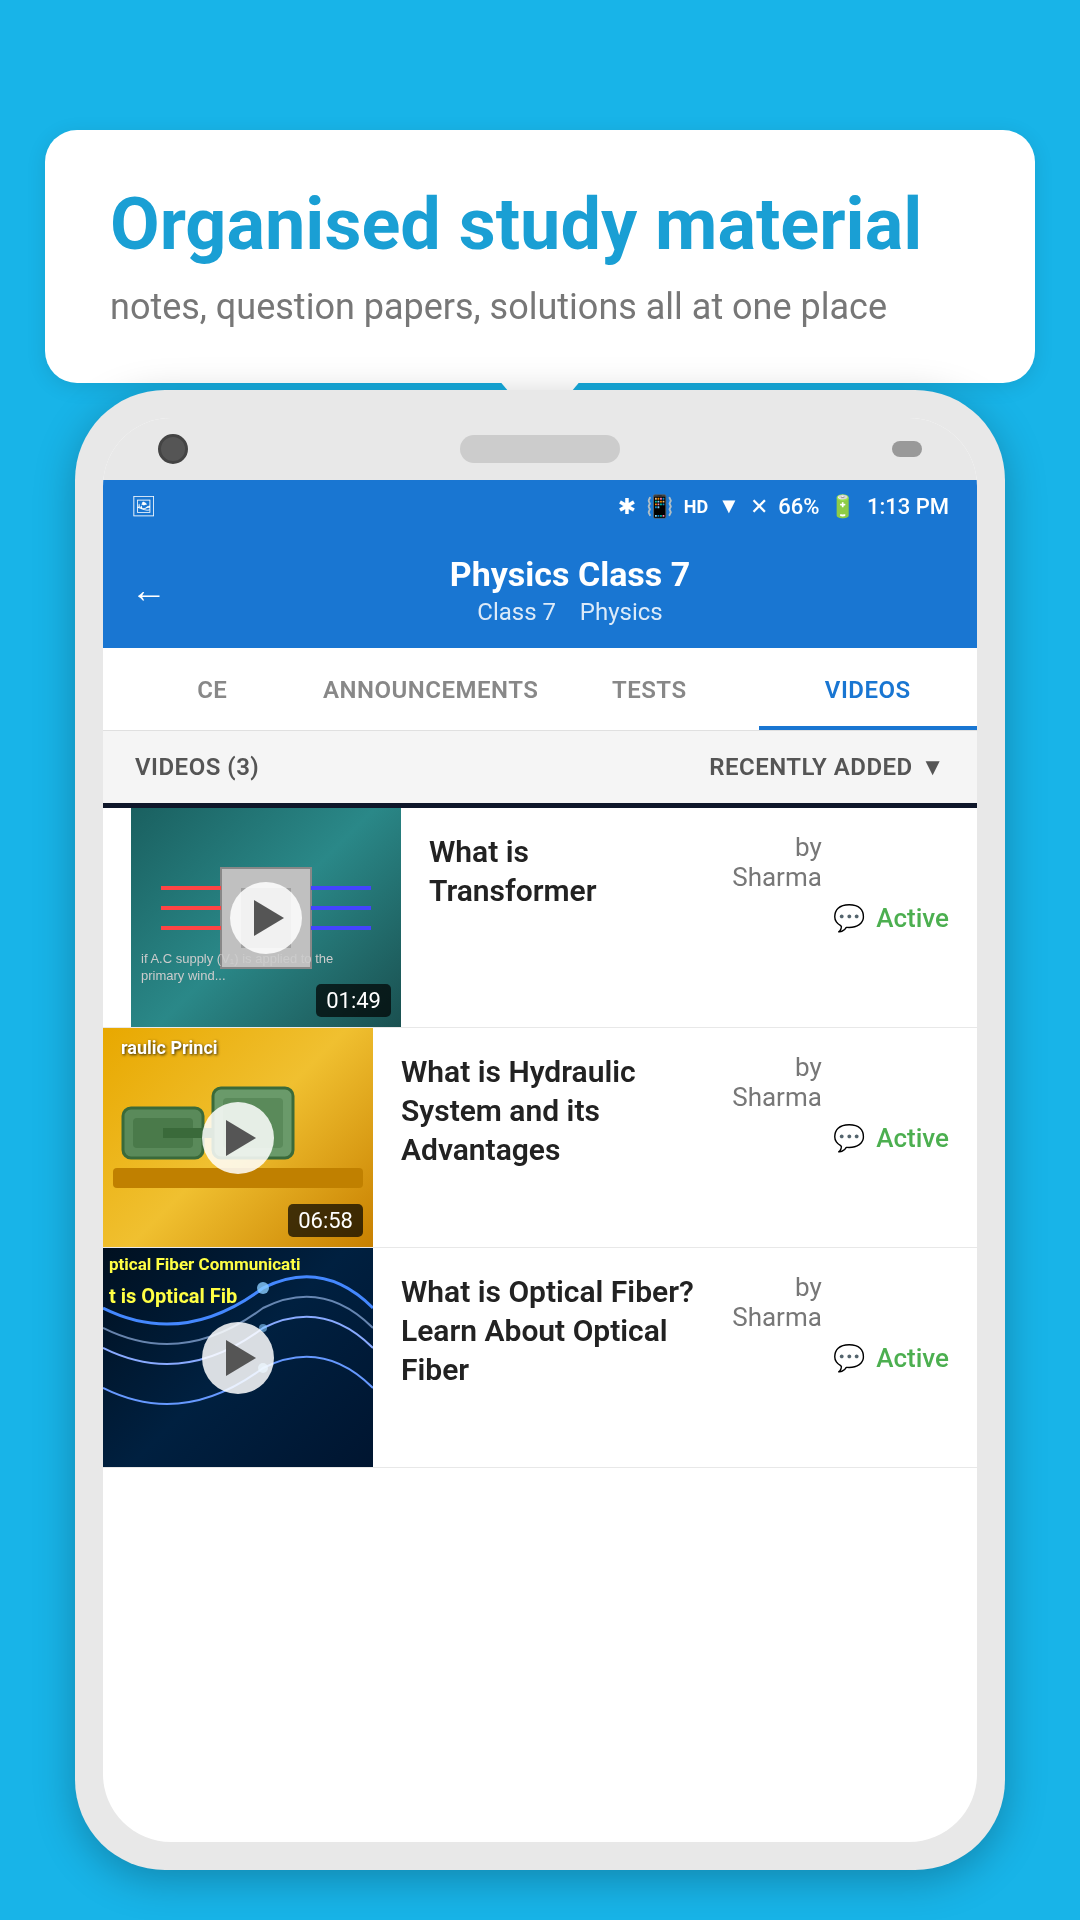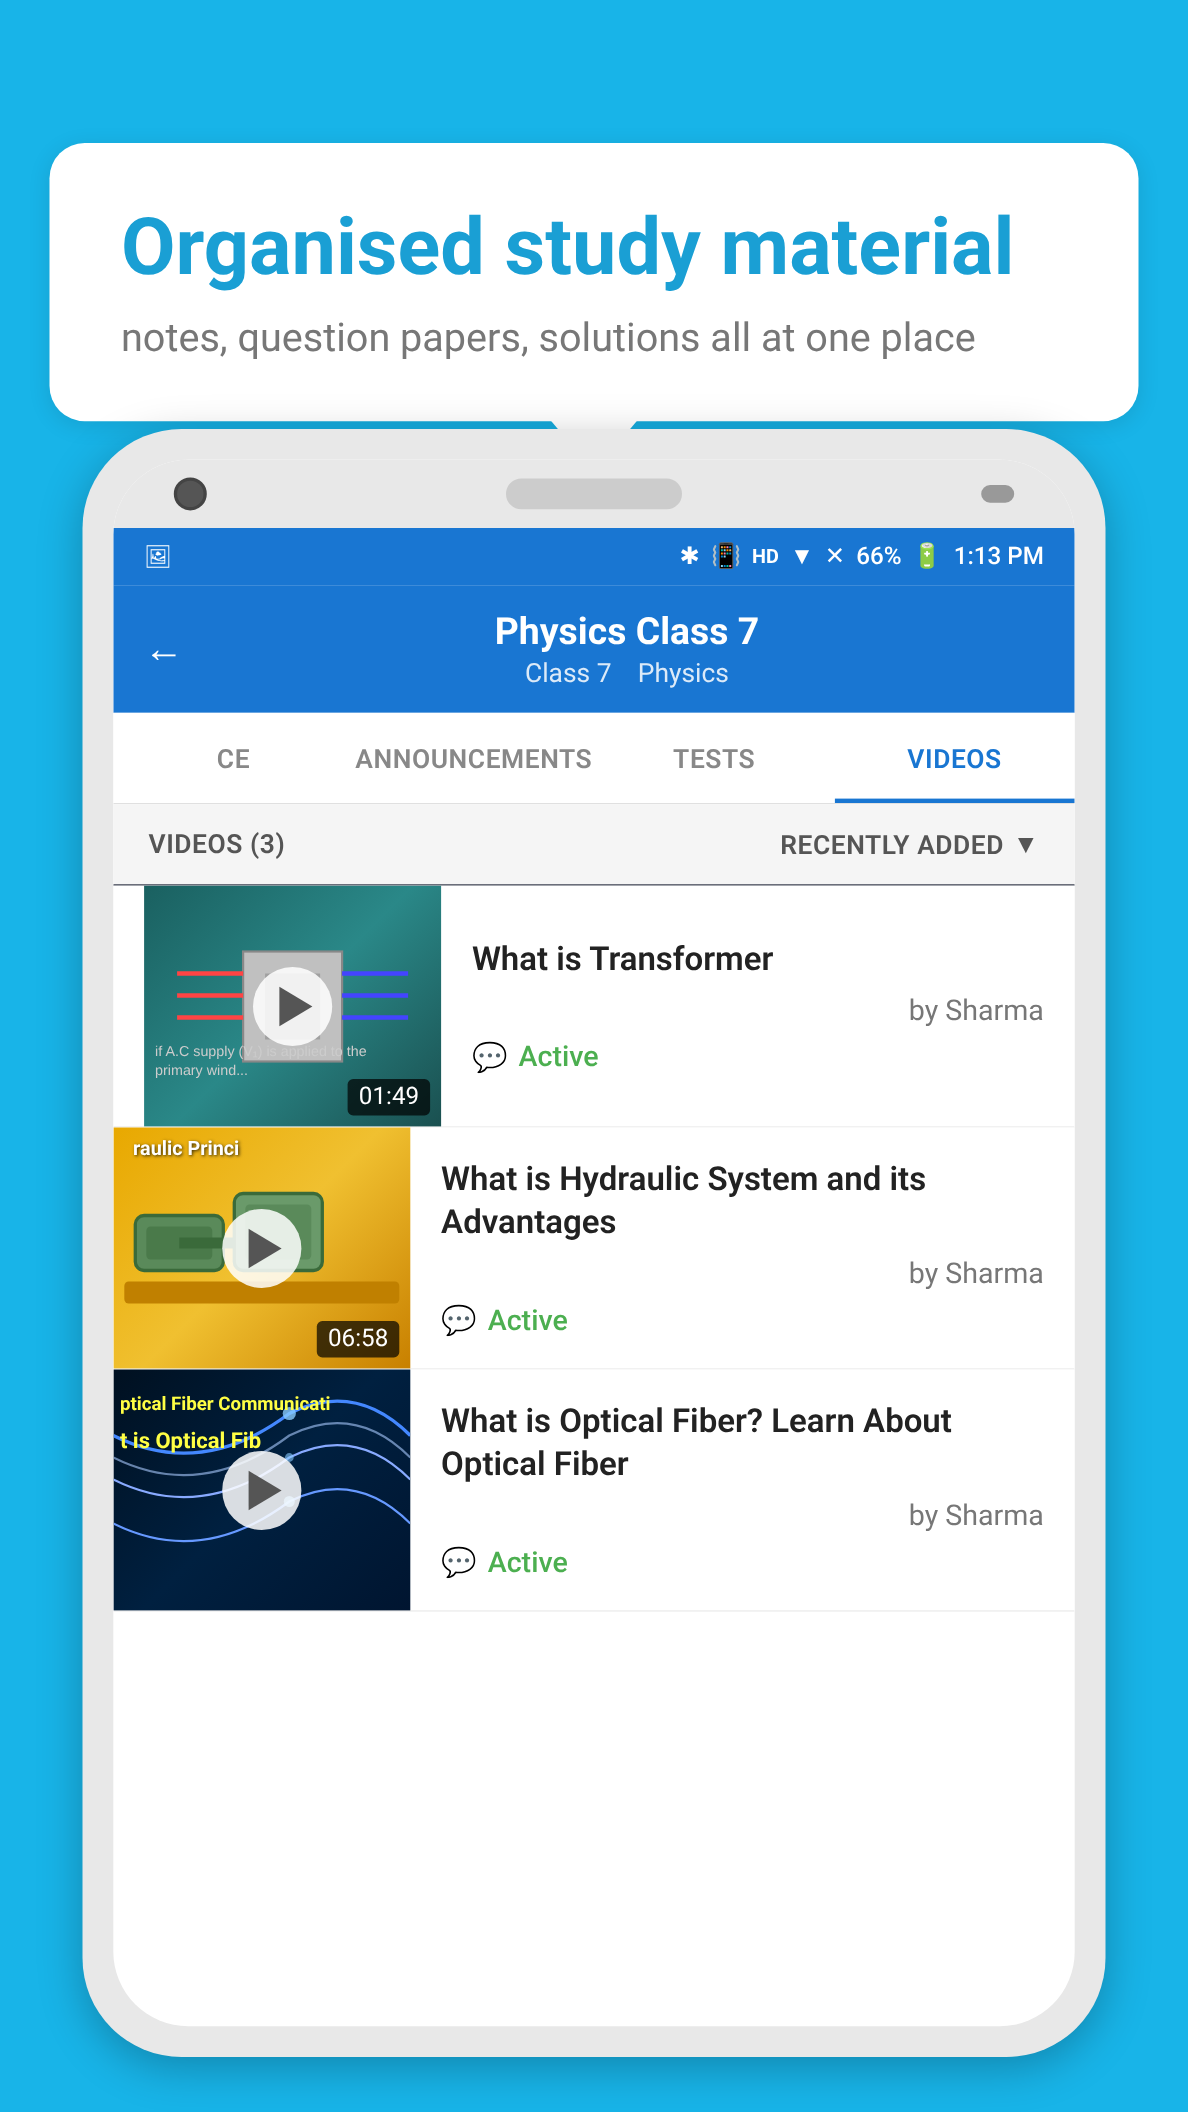--- a/index.html
+++ b/index.html
@@ -163,23 +163,24 @@
     }
     .tab-item.active {
       color: #1976d2;
       border-bottom: 4px solid #1976d2;
     }
 
     
     .list-header {
       background: #f5f5f5;
       display: flex;
+      align-items: center;
       justify-content: space-between;
       padding: 22px 32px;
-      border-bottom: 1px solid #0f172a;
+      border-bottom: 5px solid #0f172a;
     }
     .list-count {
       font-size: 24px;
       font-weight: 600;
       color: #555;
       letter-spacing: 0.5px;
     }
     .sort-btn {
       display: flex;
       align-items: center;
@@ -245,21 +246,20 @@
       color: white;
       font-size: 22px;
       padding: 4px 10px;
       border-radius: 5px;
     }
 
     .video-info {
       flex: 1;
       padding: 24px 28px;
       display: flex;
-      flex-direction: column;
       justify-content: center;
       gap: 12px;
     }
     .video-title {
       font-size: 30px;
       font-weight: 600;
       color: #222;
       line-height: 1.3;
     }
     .video-author {
@@ -275,21 +275,20 @@
       font-size: 26px;
       font-weight: 500;
     }
     .thumb-text-fiber {
       position: absolute;
       top: 10px;
       left: 8px;
       color: #ffff00;
       font-size: 18px;
       font-weight: bold;
-      margin-top: 16px;
     }
 
     
     .thumb-hydraulic-label {
       position: absolute;
       top: 8px;
       left: 18px;
       color: #fff;
       font-size: 18px;
       font-weight: bold;

